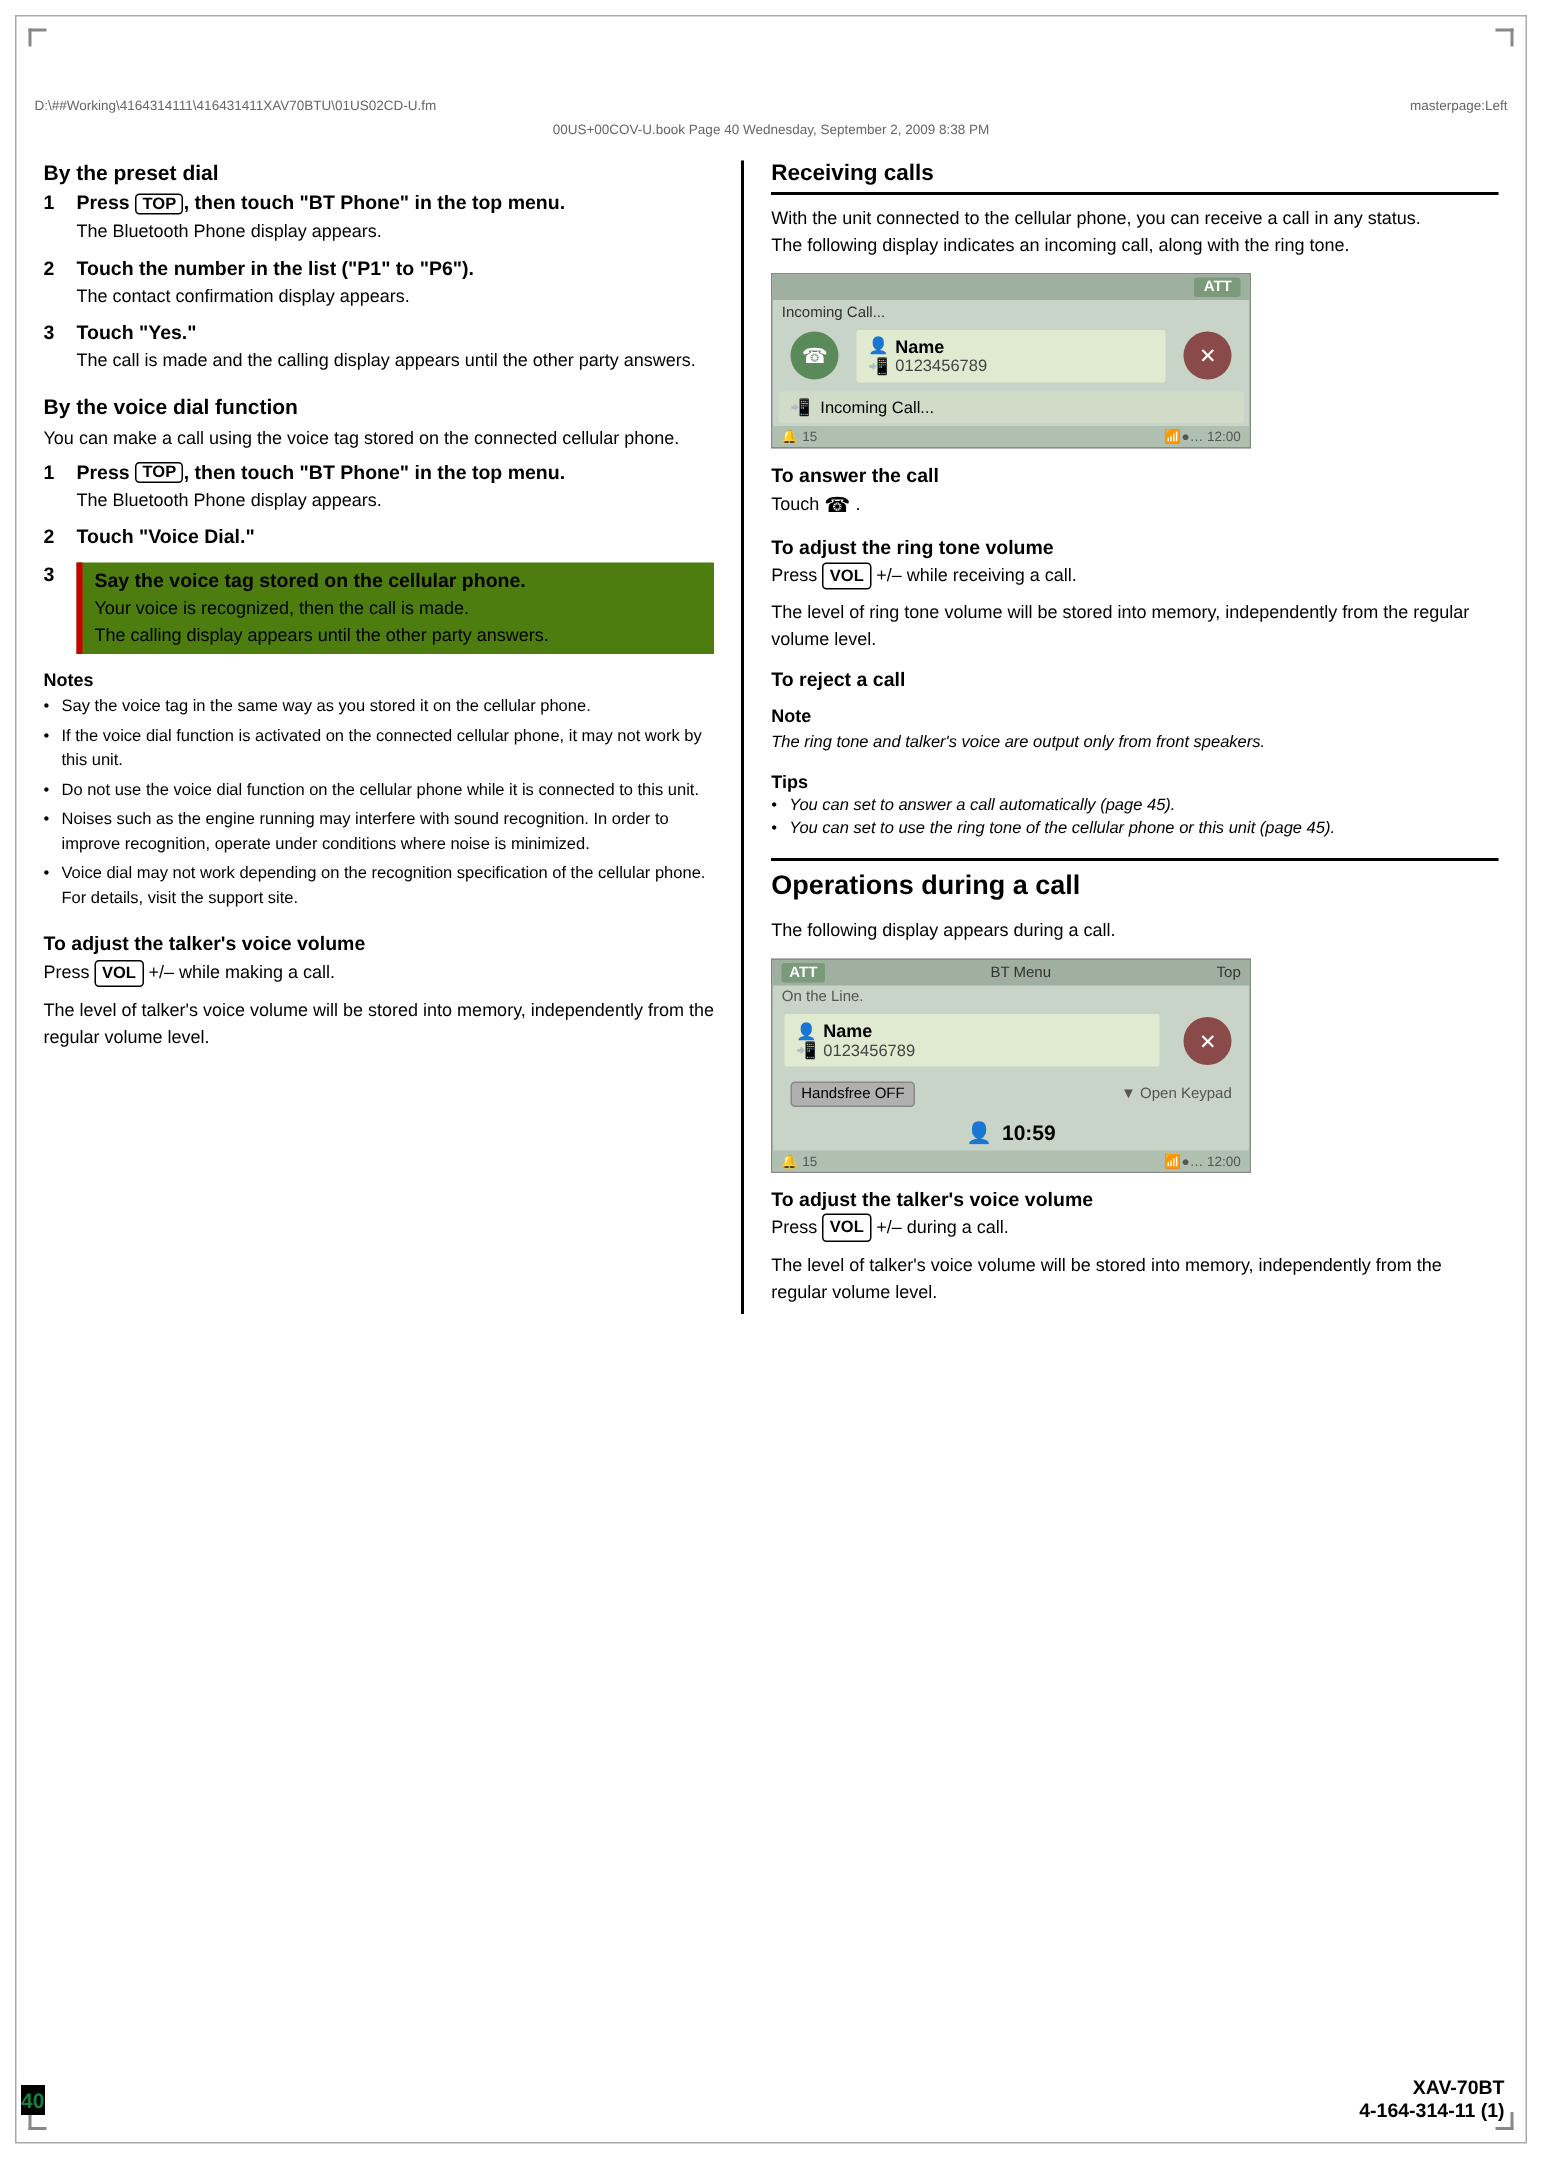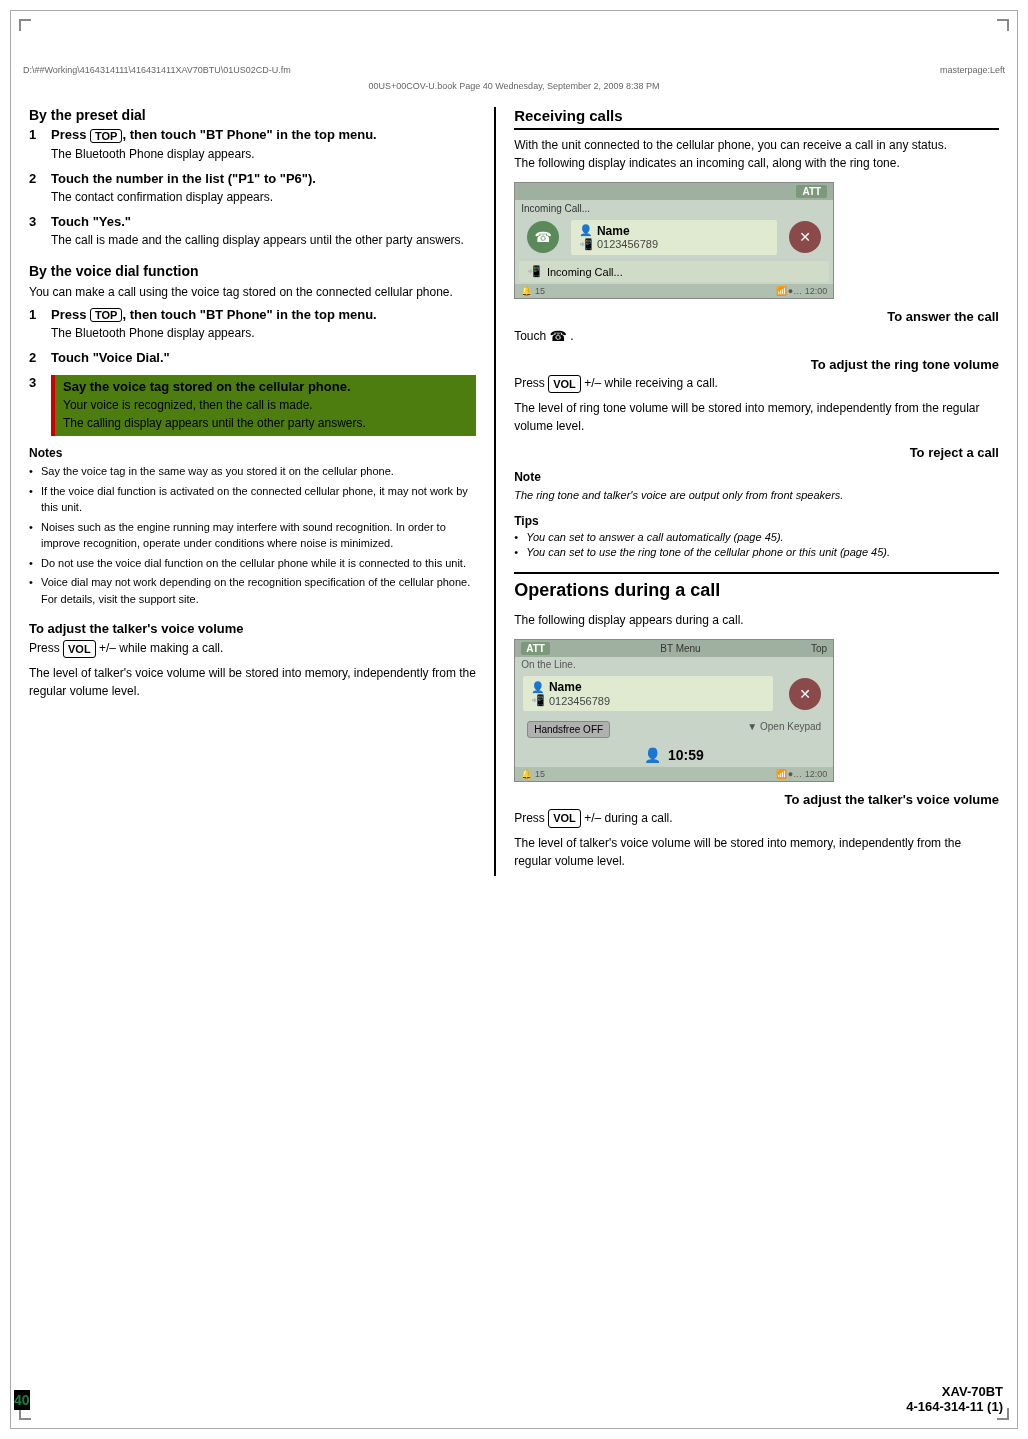--- a/index.html
+++ b/index.html
@@ -262,20 +262,21 @@
       align-items: center;
       justify-content: space-between;
       background: #e0ead0;
       padding: 4px 8px;
       margin: 2px 4px;
       border-radius: 2px;
     }
     .display-ops-bottom-bar {
       display: flex;
       justify-content: space-between;
+      align-items: center;
       padding: 3px 8px;
       margin: 2px 4px;
     }
     .display-handsfree-btn {
       background: #b0b0b0;
       border: 1px solid #888;
       border-radius: 3px;
       padding: 2px 6px;
       font-size: 10px;
     }
@@ -318,21 +319,20 @@
       margin-top: 18px;
       margin-bottom: 6px;
       border-bottom: 2px solid #000;
       padding-bottom: 4px;
     }
     .to-label {
       font-size: 13px;
       font-weight: bold;
       margin-top: 10px;
       margin-bottom: 2px;
-      text-align: right;
     }
     .touch-icon {
       font-size: 14px;
       vertical-align: middle;
     }
     .italic-text {
       font-style: italic;
       font-size: 11px;
     }
     .tips-list {
@@ -426,22 +426,22 @@
             <div class="step-head">Say the voice tag stored on the cellular phone.</div>
             <div class="step-body">Your voice is recognized, then the call is made.<br>The calling display appears until the other party answers.</div>
           </div>
         </div>
       </div>
 
       <div class="notes-title">Notes</div>
       <ul class="notes-list">
         <li><span>Say the voice tag in the same way as you stored it on the cellular phone.</span></li>
         <li><span>If the voice dial function is activated on the connected cellular phone, it may not work by this unit.</span></li>
+        <li><span>Do not use the voice dial function on the cellular phone while it is connected to this unit.</span></li>
         <li><span>Noises such as the engine running may interfere with sound recognition. In order to improve recognition, operate under conditions where noise is minimized.</span></li>
-        <li><span>Do not use the voice dial function on the cellular phone while it is connected to this unit.</span></li>
         <li><span>Voice dial may not work depending on the recognition specification of the cellular phone. For details, visit the support site.</span></li>
       </ul>
 
       <div class="sub-section-title">To adjust the talker's voice volume</div>
       <div class="body-text">
         <span>Press </span><span class="inline-btn">VOL</span><span> +/– while making a call.</span>
       </div>
       <div class="body-text">The level of talker's voice volume will be stored into memory, independently from the regular volume level.</div>
     </div>
 

